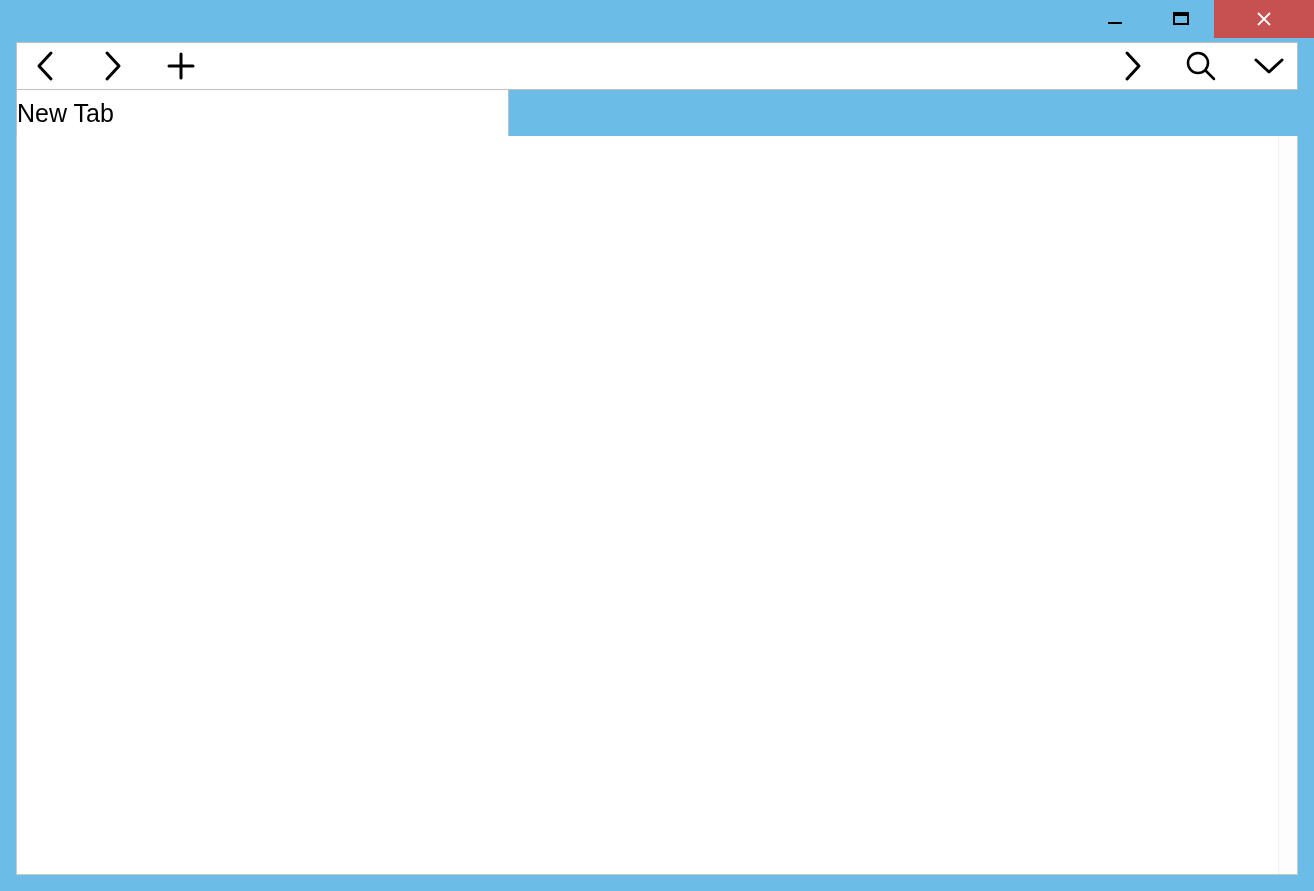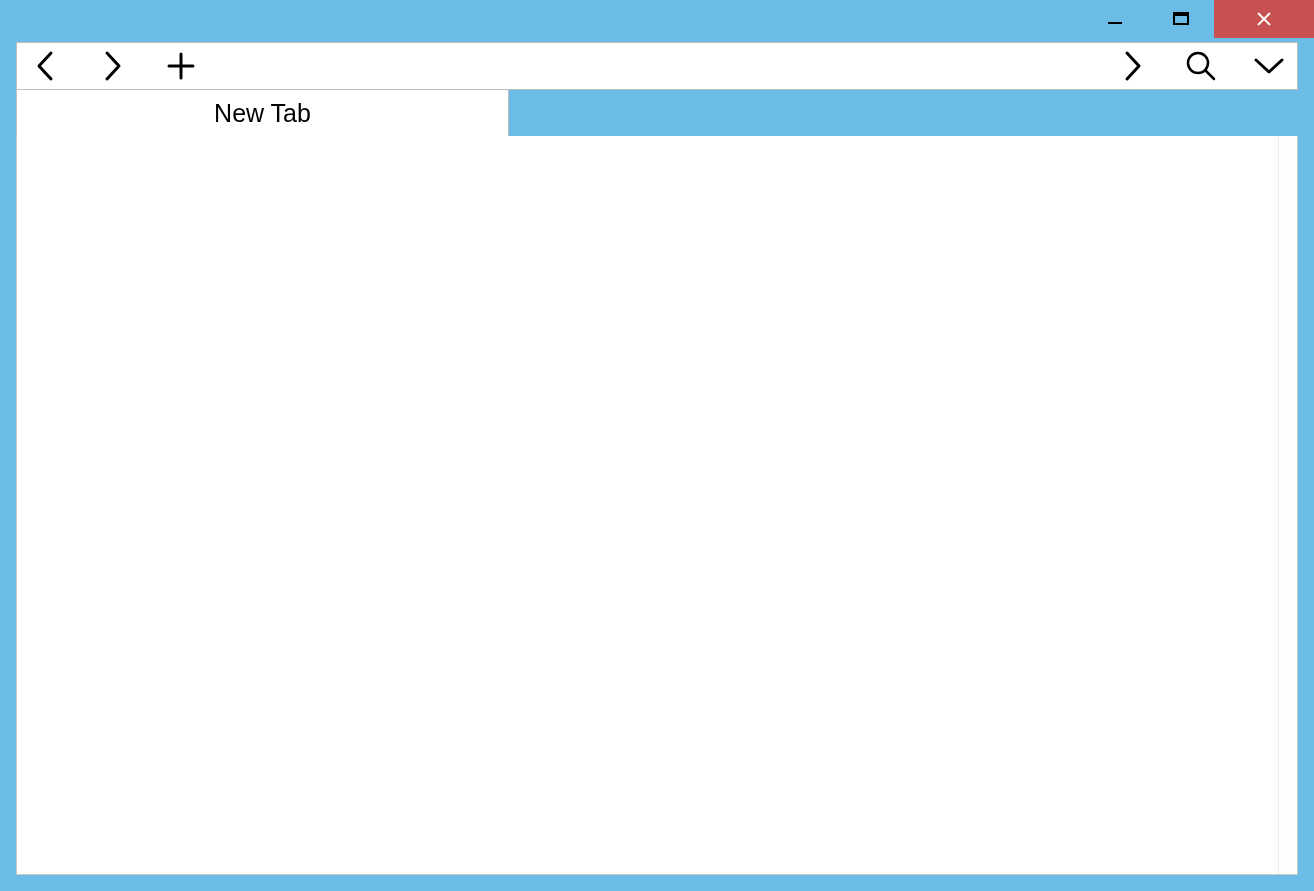--- a/index.html
+++ b/index.html
@@ -64,21 +64,20 @@
       margin: 0 16px;
       display: flex;
       align-items: stretch;
       border-left: 1px solid #bfbfbf;
     }
     .tab {
       width: 492px;
       background: #ffffff;
       display: flex;
       align-items: center;
-      justify-content: center;
       font-size: 25px;
       color: #000;
       border-right: 1px solid #bfbfbf;
       border-bottom: none;
     }
     .content-area {
       position: absolute;
       top: 136px;
       bottom: 16px;
       left: 16px;

